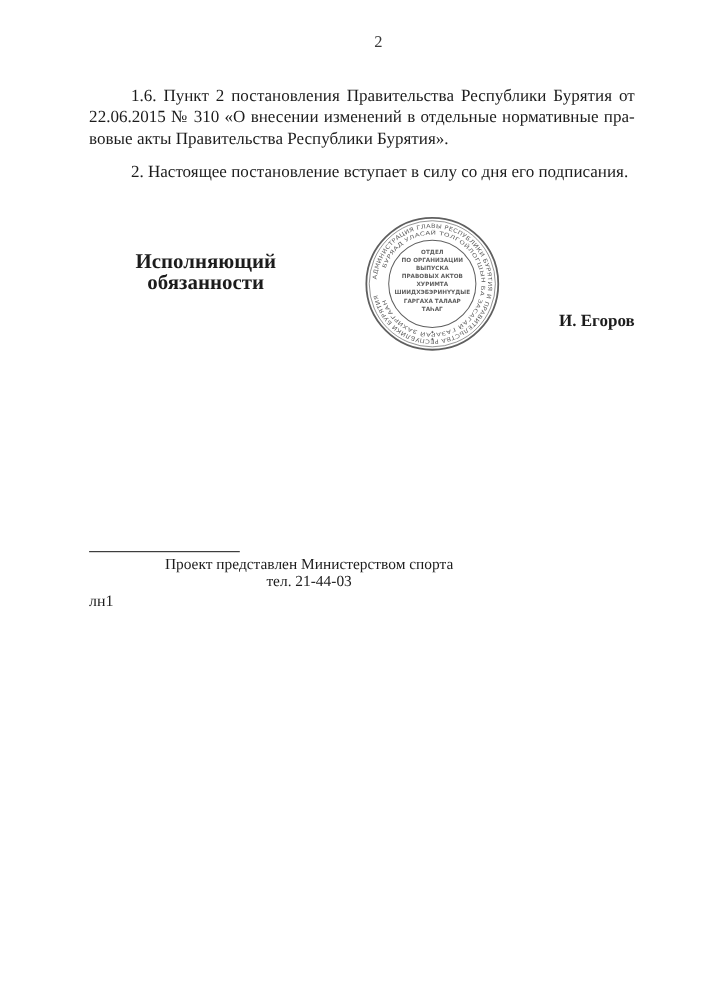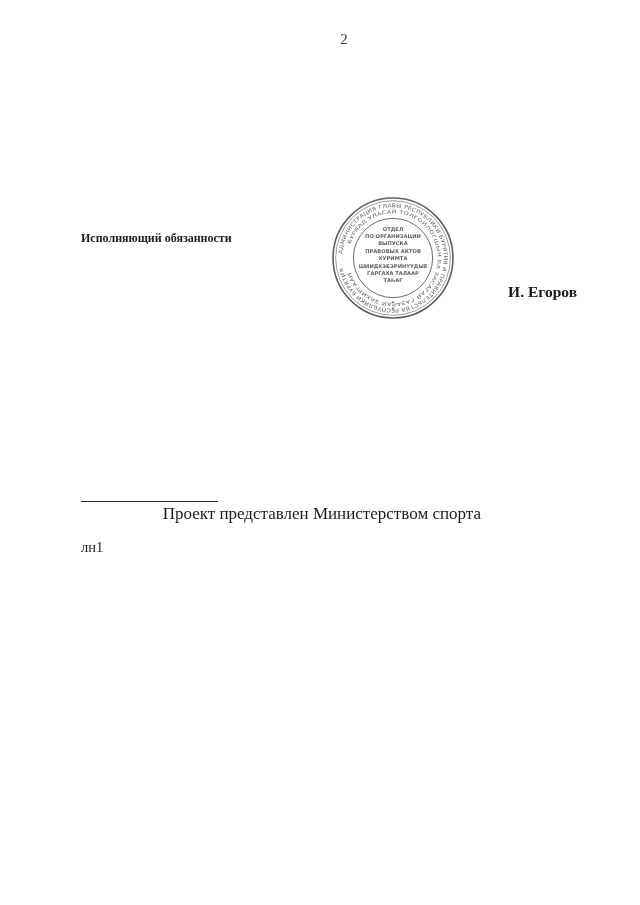--- a/index.html
+++ b/index.html
@@ -47,23 +47,24 @@
   .para-2 {
     margin-top: 11px;
     text-indent: 38px;
     text-align: left;
   }
   .sig-title {
     position: absolute;
     left: 81px;
     top: 229px;
     width: 212px;
-    font-size: 12px;
+    font-size: 19px;
     line-height: 19.3px;
     font-weight: bold;
+    text-align: center;
   }
   .sig-name {
     position: absolute;
     left: 430px;
     top: 283px;
     width: 147px;
     font-size: 15.5px;
     font-weight: bold;
     text-align: right;
   }
@@ -107,39 +108,45 @@
     top: 501px;
     width: 137px;
     height: 0;
     border-top: 1.5px solid #2a2a2a;
   }
   .footer-note {
     position: absolute;
     left: 81px;
     top: 506px;
     width: 400px;
-    font-size: 17px;
+    font-size: 14px;
     line-height: 15.6px;
-    text-align: right;
+    text-align: center;
   }
   .footer-initials {
     position: absolute;
     left: 81px;
     top: 539px;
     font-size: 14.5px;
   }
 </style>
 </head>
 <body>
 
 <div class="page">
 
   <div class="page-number">2</div>
 
   <div class="body-text">
+    <div>
+      <div class="jline first">1.6. Пункт 2 постановления Правительства Республики Бурятия от</div>
+      <div class="jline">22.06.2015 № 310 «О внесении изменений в отдельные нормативные пра-</div>
+      <div class="lline">вовые акты Правительства Республики Бурятия».</div>
+    </div>
+    <div class="para-2">2. Настоящее постановление вступает в силу со дня его подписания.</div>
   </div>
 
   <div class="sig-title">
     <div>Исполняющий обязанности</div>
   </div>
 
   <div class="sig-name">И. Егоров</div>
 
   <div class="stamp">
     <svg viewBox="0 0 122 122">
@@ -166,17 +173,18 @@
       <text class="center-line" x="61" y="85.1">ТАҺАГ</text>
       <text class="star" x="61" y="106">✦</text>
       <text class="star" x="61" y="112.5">✦</text>
     </svg>
   </div>
 
   <div class="footer-rule"></div>
 
   <div class="footer-note">
     <div>Проект представлен Министерством спорта</div>
+    <div>тел. 21-44-03</div>
   </div>
 
   <div class="footer-initials">лн1</div>
 
 </div>
 
 </body></html>

